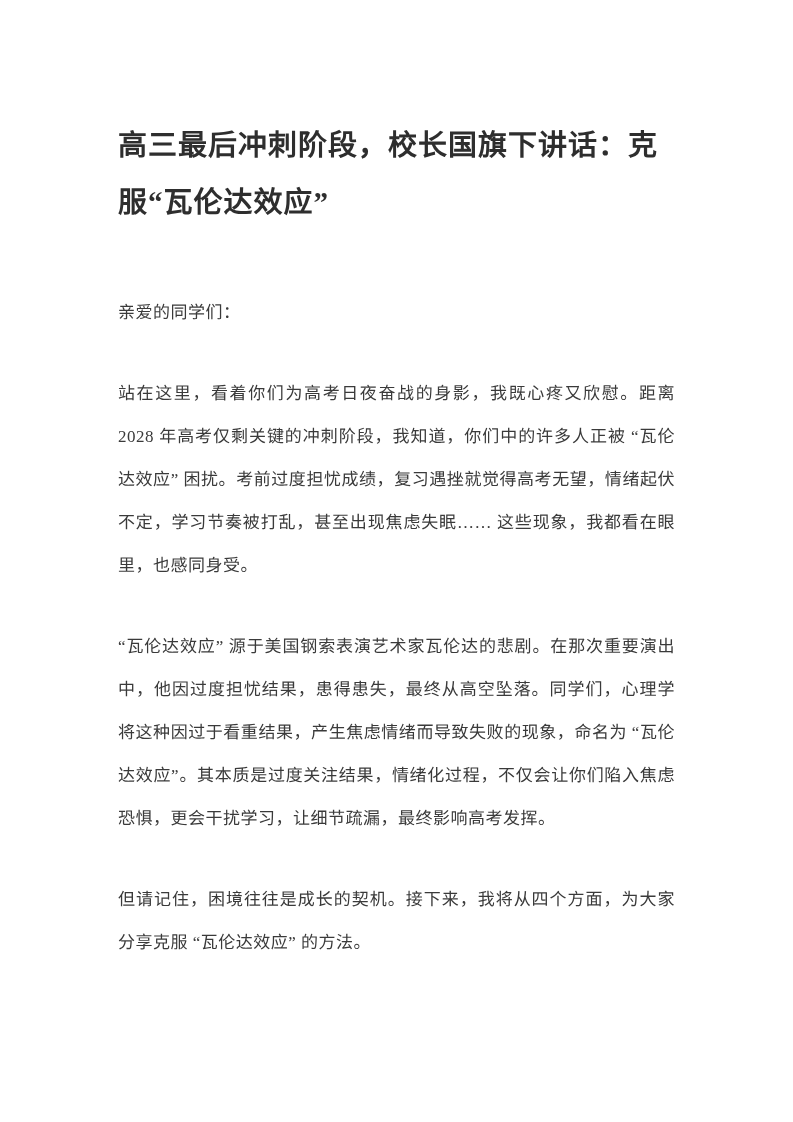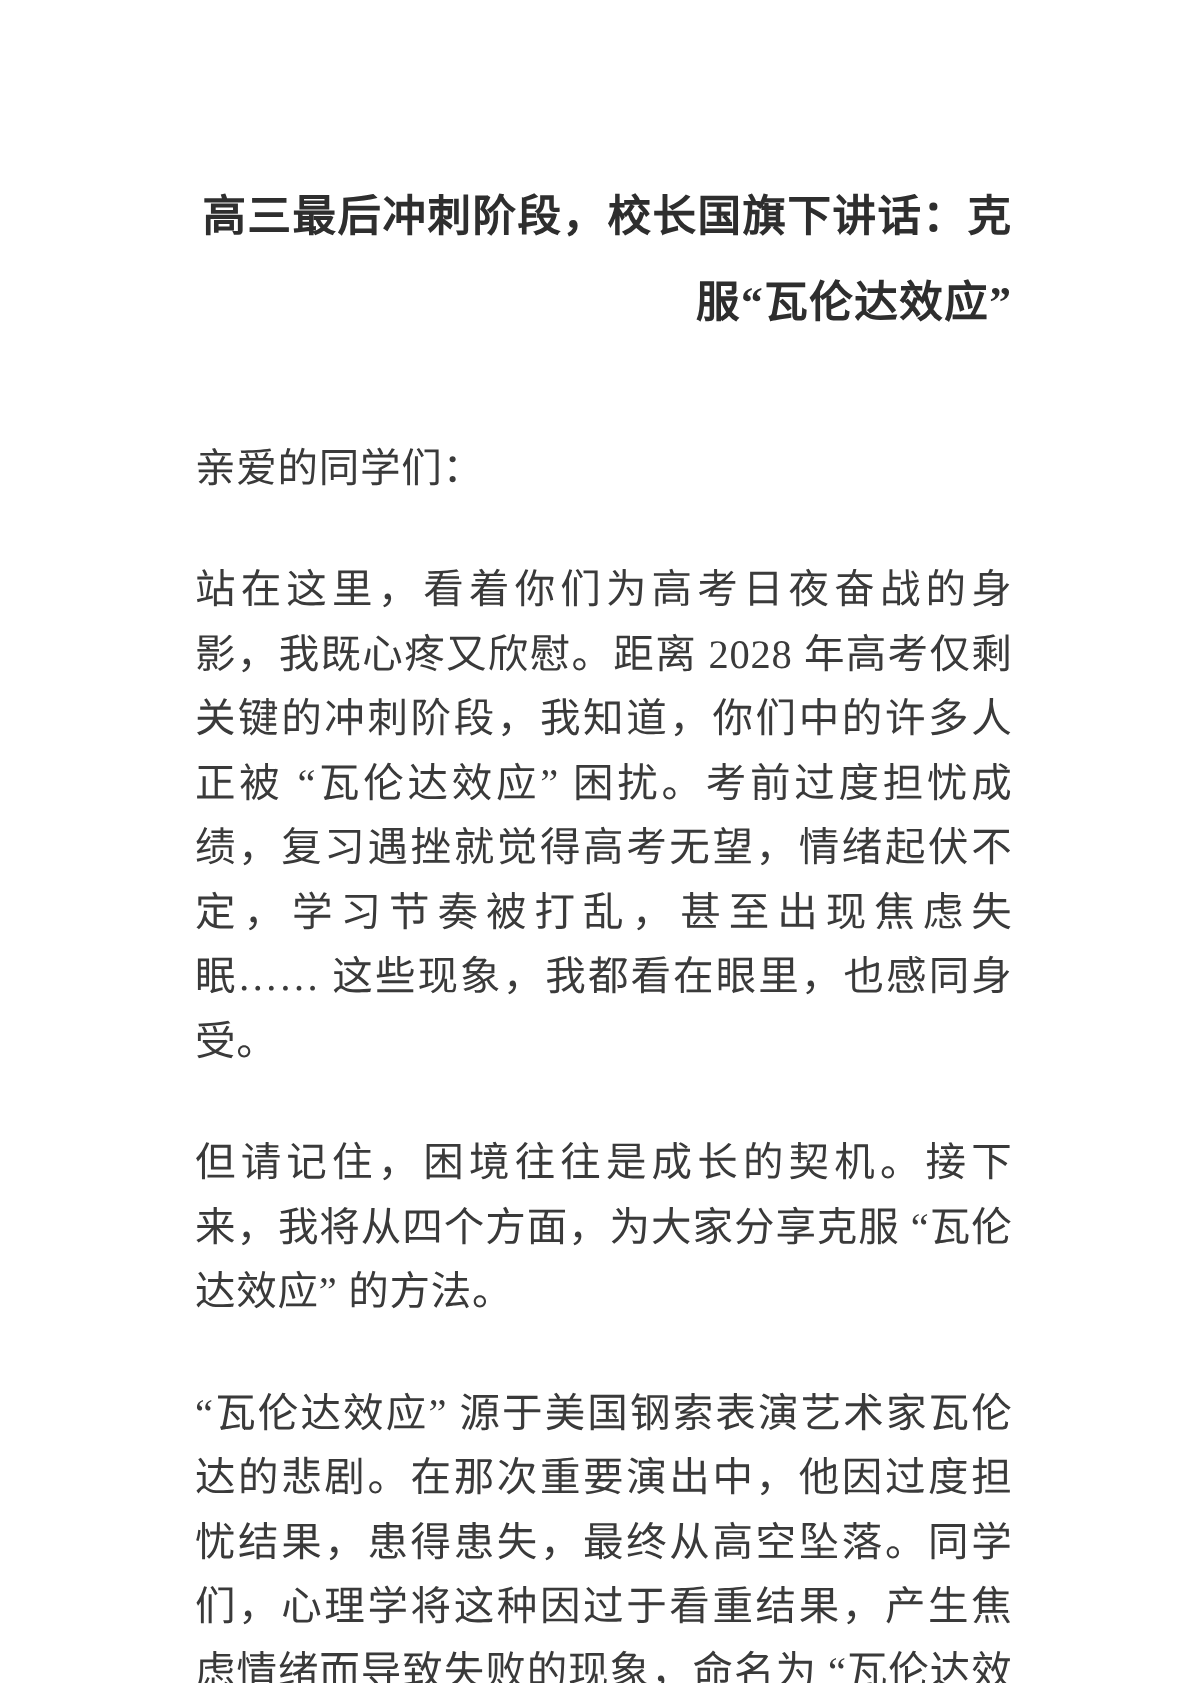--- a/index.html
+++ b/index.html
@@ -17,42 +17,42 @@
     background: #ffffff;
     color: #3a3a3a;
     font-family: "Liberation Serif", "DejaVu Serif", serif;
     overflow: hidden;
   }
   .doc-title {
     margin: 0 0 60px 0;
     font-size: 29px;
     font-weight: 700;
     line-height: 57px;
-    text-align: right;
+    text-align: left;
     letter-spacing: 1px;
     color: #2e2e2e;
   }
   .doc-para {
-    margin: 0 0 38px 12px;
-    font-size: 27px;
+    margin: 0 0 38px 0;
+    font-size: 17px;
     line-height: 43px;
     text-align: justify;
     text-justify: inter-ideograph;
     letter-spacing: 0.5px;
   }
   .doc-para.greeting {
     text-align: left;
   }
 </style>
 </head>
 <body>
 
 <div class="doc-page">
   <h1 class="doc-title">高三最后冲刺阶段，校长国旗下讲话：克服“瓦伦达效应”</h1>
 
   <p class="doc-para greeting">亲爱的同学们：</p>
 
   <p class="doc-para">站在这里，看着你们为高考日夜奋战的身影，我既心疼又欣慰。距离 2028 年高考仅剩关键的冲刺阶段，我知道，你们中的许多人正被 “瓦伦达效应” 困扰。考前过度担忧成绩，复习遇挫就觉得高考无望，情绪起伏不定，学习节奏被打乱，甚至出现焦虑失眠…… 这些现象，我都看在眼里，也感同身受。</p>
 
+  <p class="doc-para">“瓦伦达效应” 源于美国钢索表演艺术家瓦伦达的悲剧。在那次重要演出中，他因过度担忧结果，患得患失，最终从高空坠落。同学们，心理学将这种因过于看重结果，产生焦虑情绪而导致失败的现象，命名为 “瓦伦达效应”。其本质是过度关注结果，情绪化过程，不仅会让你们陷入焦虑恐惧，更会干扰学习，让细节疏漏，最终影响高考发挥。</p>
+
   <p class="doc-para">但请记住，困境往往是成长的契机。接下来，我将从四个方面，为大家分享克服 “瓦伦达效应” 的方法。</p>
-
-  <p class="doc-para">“瓦伦达效应” 源于美国钢索表演艺术家瓦伦达的悲剧。在那次重要演出中，他因过度担忧结果，患得患失，最终从高空坠落。同学们，心理学将这种因过于看重结果，产生焦虑情绪而导致失败的现象，命名为 “瓦伦达效应”。其本质是过度关注结果，情绪化过程，不仅会让你们陷入焦虑恐惧，更会干扰学习，让细节疏漏，最终影响高考发挥。</p>
 </div>
 
 </body></html>

